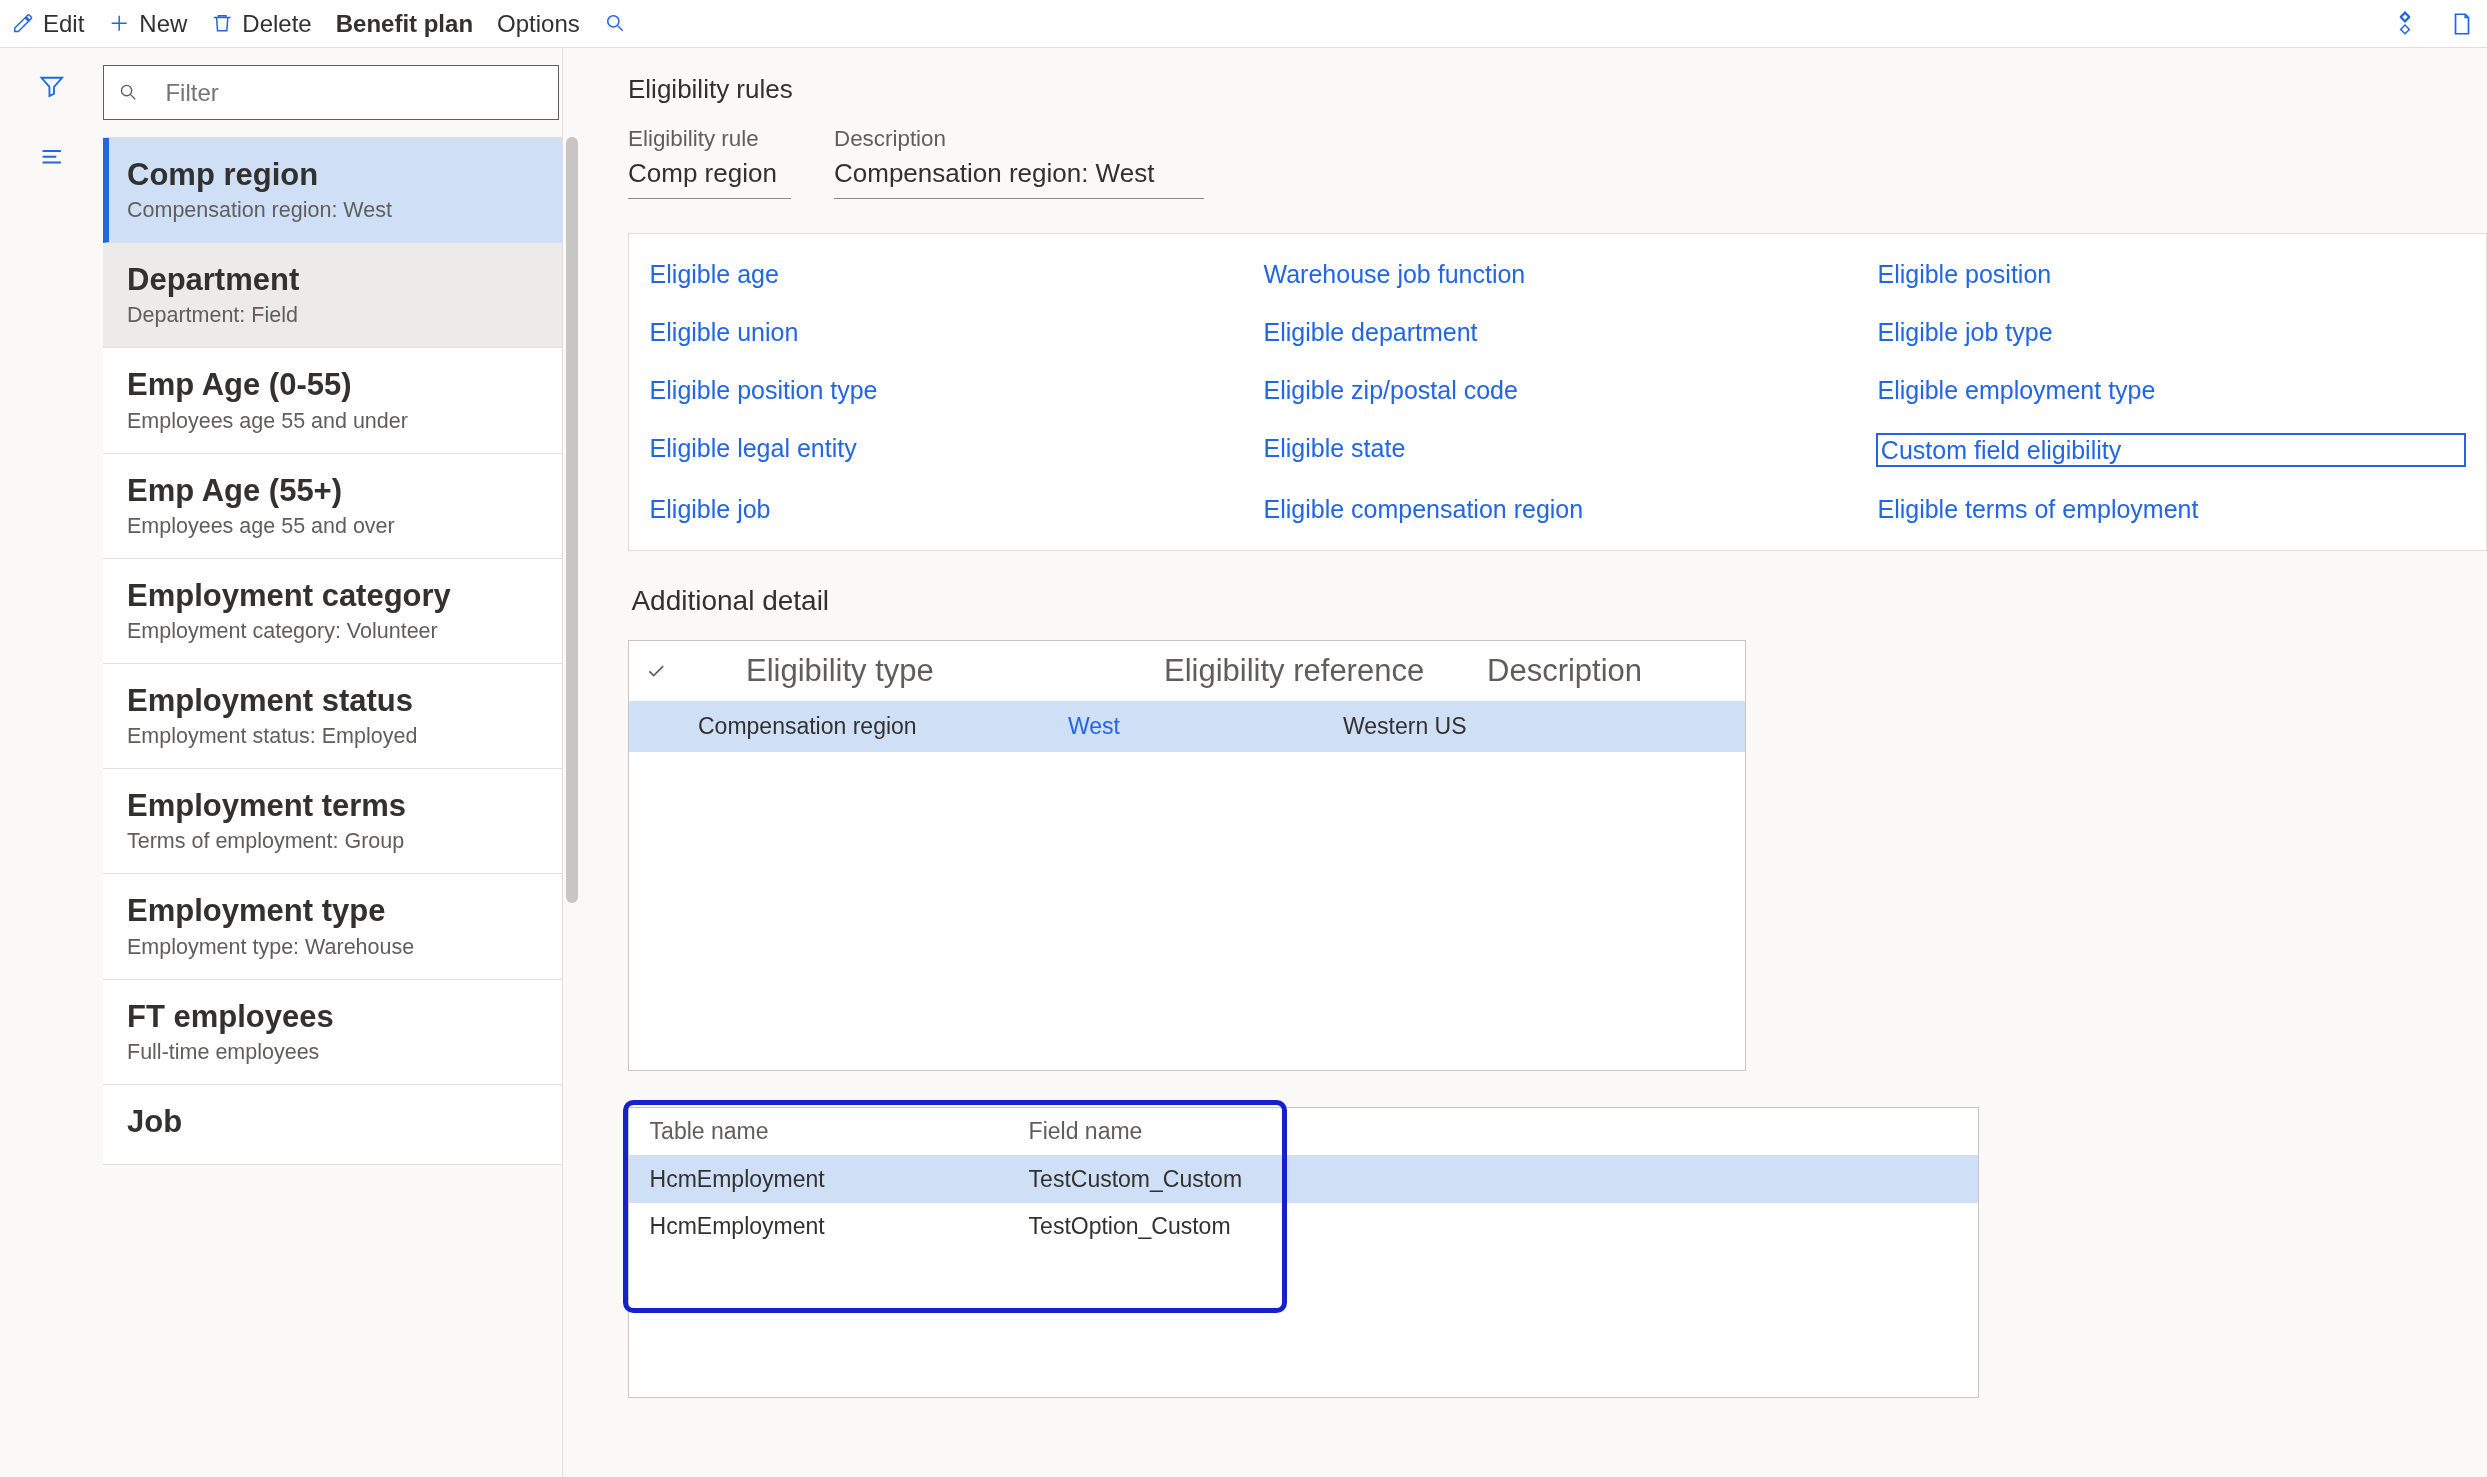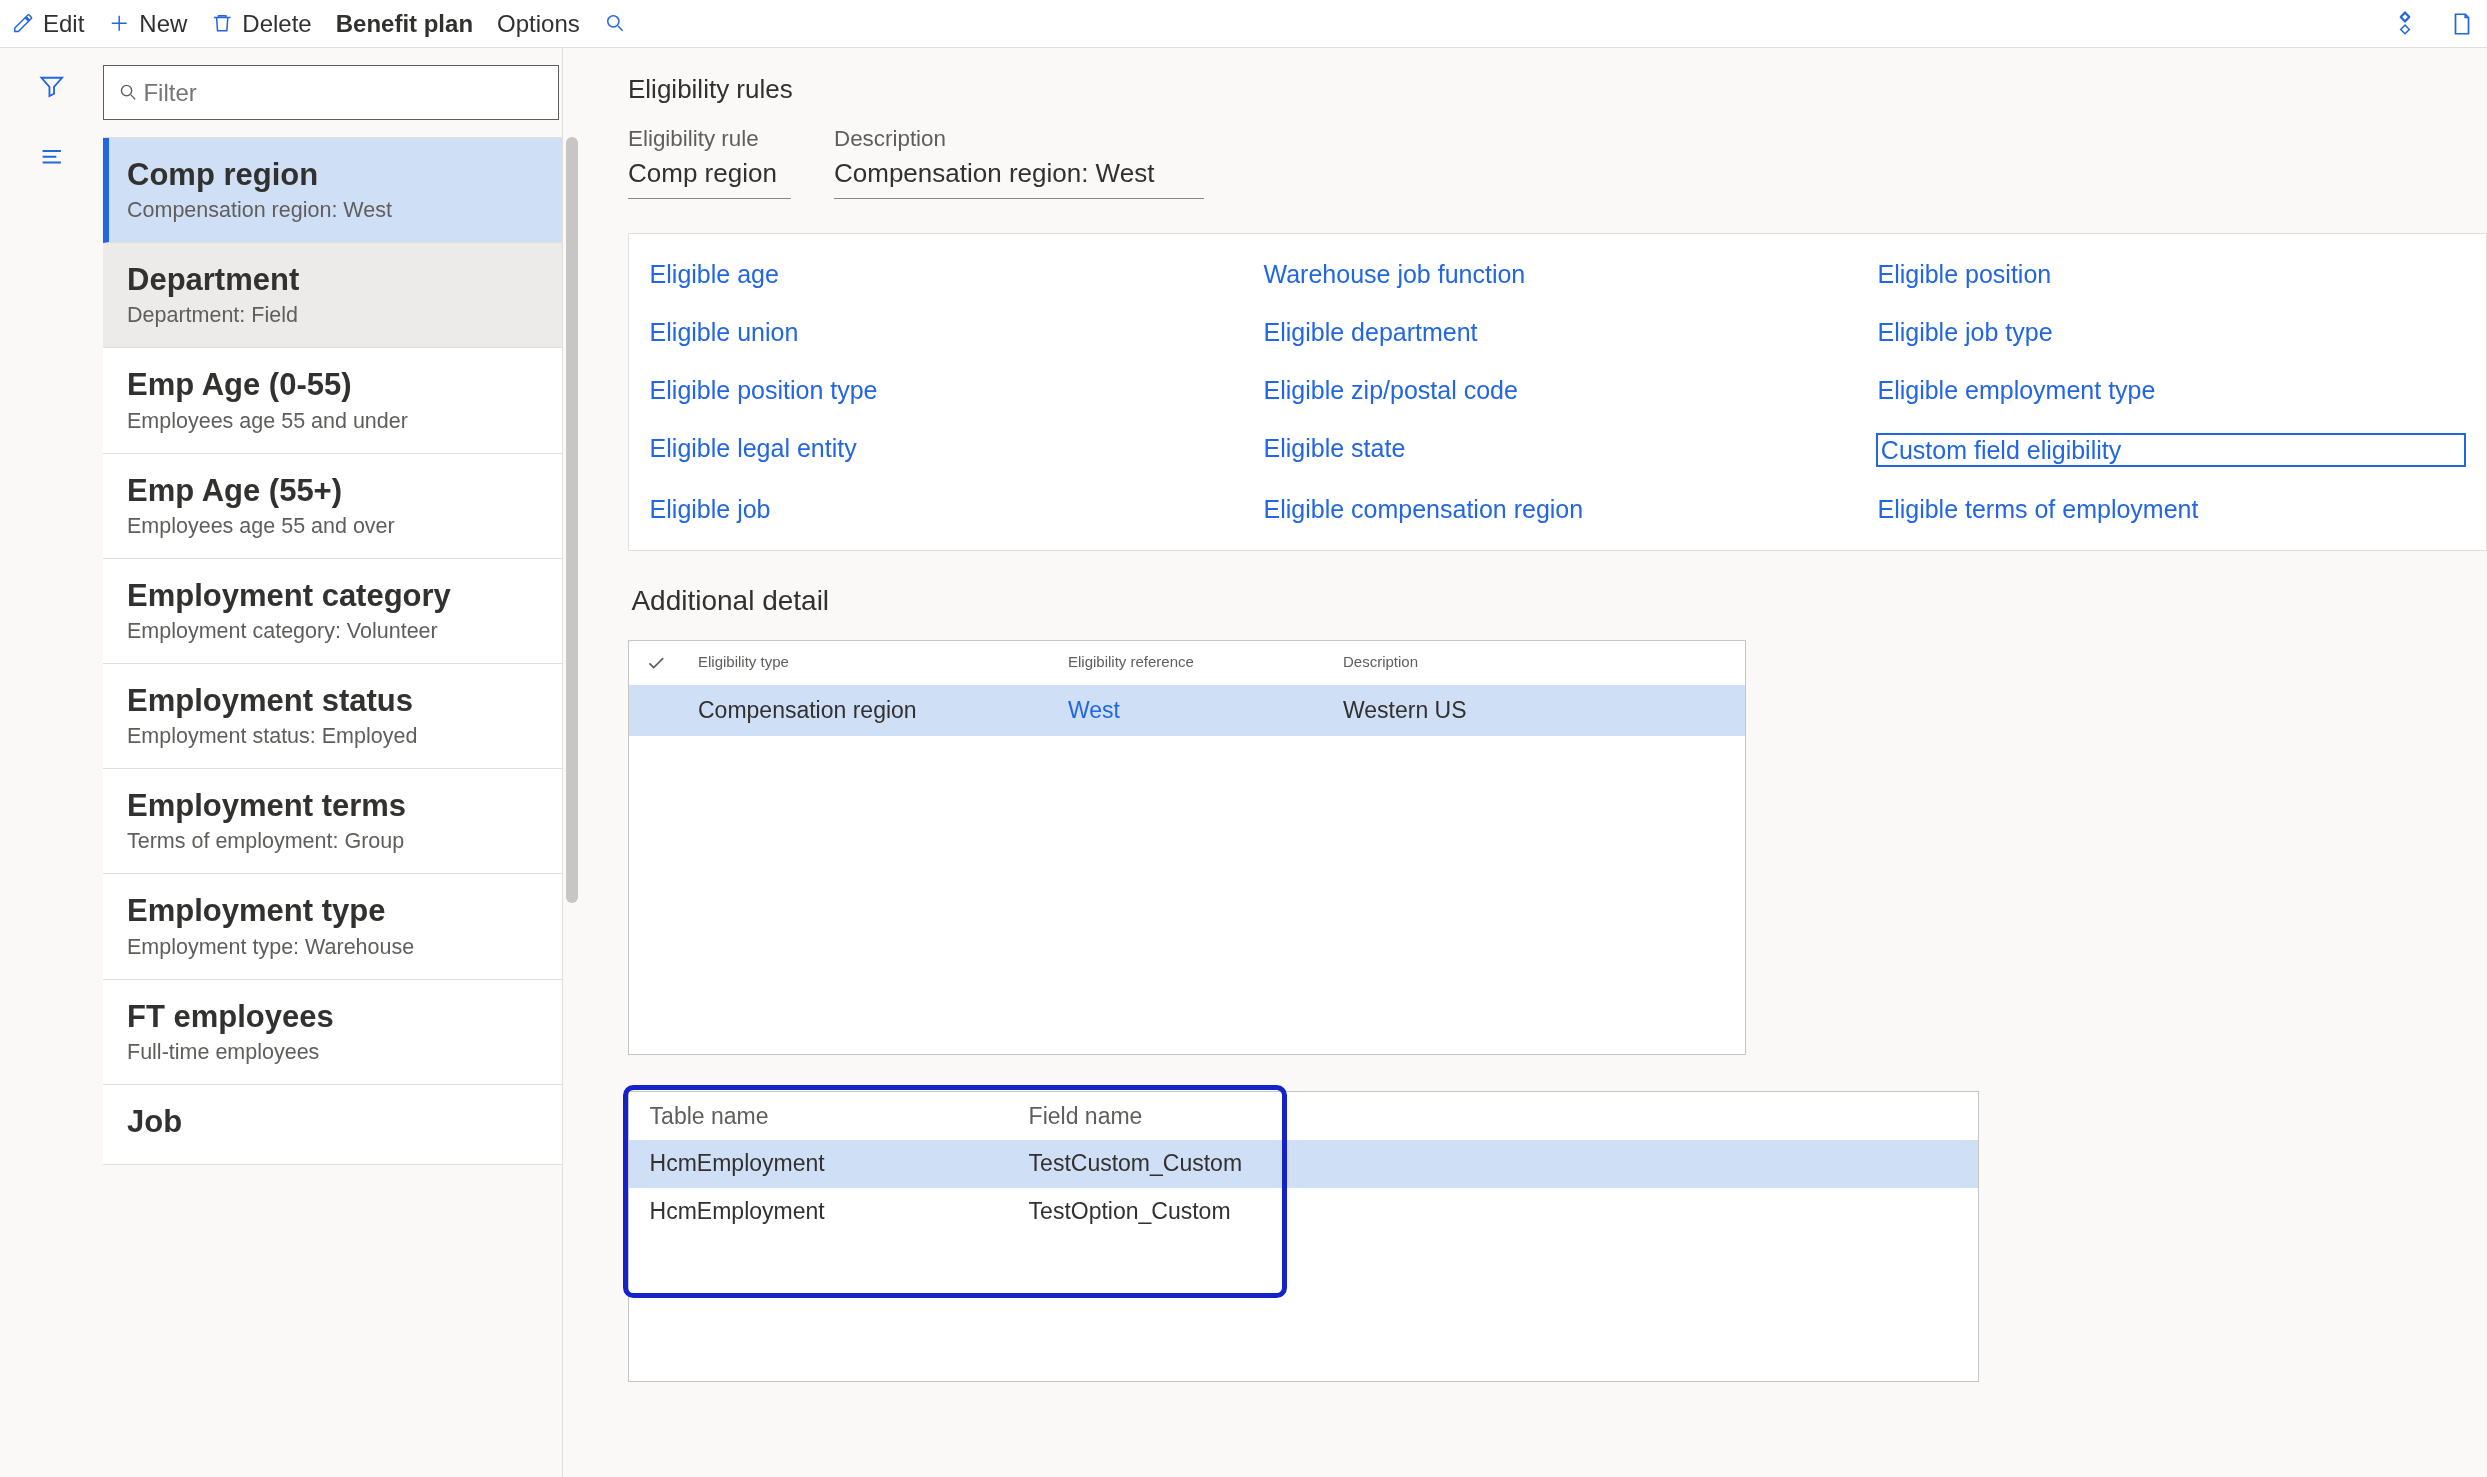--- a/index.html
+++ b/index.html
@@ -14,21 +14,21 @@
   .tbtn.plain { font-size: 24px; font-weight: 600; }
   .toolbar-right { display: flex; align-items: center; gap: 31px; color:#2266e3;}
 
   
   .body { flex: 1; display: flex; background:#faf9f8; }
   .rail { width: 103px; display:flex; flex-direction:column; gap:43px; padding-top:24px; align-items:center;}
   .rail .r-icon { font-size:26px; color:#2266e3;}
   .rail .r-icon.grey { color:#323130;}
   .sidebar { width: 459px; display:flex; flex-direction:column; padding-top:17px;}
   .filter-wrap { padding: 0 3.4px 17px 0;}
-  .filter { width: 100%; height: 55px; border:1.7px solid #605e5c; display:flex; align-items:center; padding:0 13.8px; gap:5px; background:#fff;}
+  .filter { width: 100%; height: 55px; border:1.7px solid #605e5c; display:flex; align-items:center; padding:0 13.8px; gap:27px; background:#fff;}
   .filter input { border:none; outline:none; font-size:24px; width:100%; font-style: normal; color:#605e5c;}
   .list-scroll { position: relative; }
   .list-scroll::-webkit-scrollbar { width:17px;}
   .list { border-top:0.9px solid #e1dfdd;}
   .card { padding: 19px 24px; border-bottom:0.9px solid #e1dfdd; background:#fff; cursor:pointer;}
   .card .title { font-size:31px; font-weight:600; margin-bottom:5.2px;}
   .card .sub { font-size:21.5px; color:#605e5c;}
   .card.selected { background:#cfe0f6; border-left:6px solid #2266e3; padding-left:18px;}
   .card.hover { background:#edebe9;}
   .scroll-indicator { position:absolute; right:-15.5px; top:0; width:12px; height:766px; background:#c8c6c4; border-radius:6px;}
@@ -41,21 +41,21 @@
   .field .val { font-size:26px; color:#323130; padding-bottom:8.6px; border-bottom:1.7px solid #8a8886; min-width:163px;}
   .field.wide .val { min-width:370px;}
 
   .link-panel { background:#fff; border:0.9px solid #e1dfdd; padding: 26px 20.6px; display:grid; grid-template-columns: repeat(3, 1fr); row-gap: 29px; column-gap: 26px;}
   .link { color:#2266e3; font-size:25px; cursor:pointer;}
   .link.focused { outline:2.6px solid #2266e3; outline-offset:-1.7px; padding:1.7px 3.4px;}
 
   .additional-title { font-size:28px; font-weight:400; margin:34px 0 22.4px 3.4px;}
 
   .grid1 { border:0.9px solid #c8c6c4; width:1118px; background:#fff;}
-  .grid1 .hdr { display:flex; padding:12px 17px; font-size:15px; color:#605e5c;}
+  .grid1 .hdr { display:flex; padding:12px 17px; font-size:31px; color:#605e5c;gap:48px;}
   .grid1 .hdr .c0 { width:52px; display:flex; align-items:center;}
   .grid1 .hdr .c1 { width:370px;}
   .grid1 .hdr .c2 { width:275px;}
   .grid1 .hdr .c3 { flex:1;}
   .grid1 .row { display:flex; padding:12px 17px; background:#cfe0f6;justify-content:flex-end;}
   .grid1 .row .c0 { width:52px;}
   .grid1 .row .c1 { width:370px;}
   .grid1 .row .c2 { width:275px; color:#2266e3;}
   .grid1 .row .c3 { flex:1;}
   .grid1 .blank { height:318px;}

